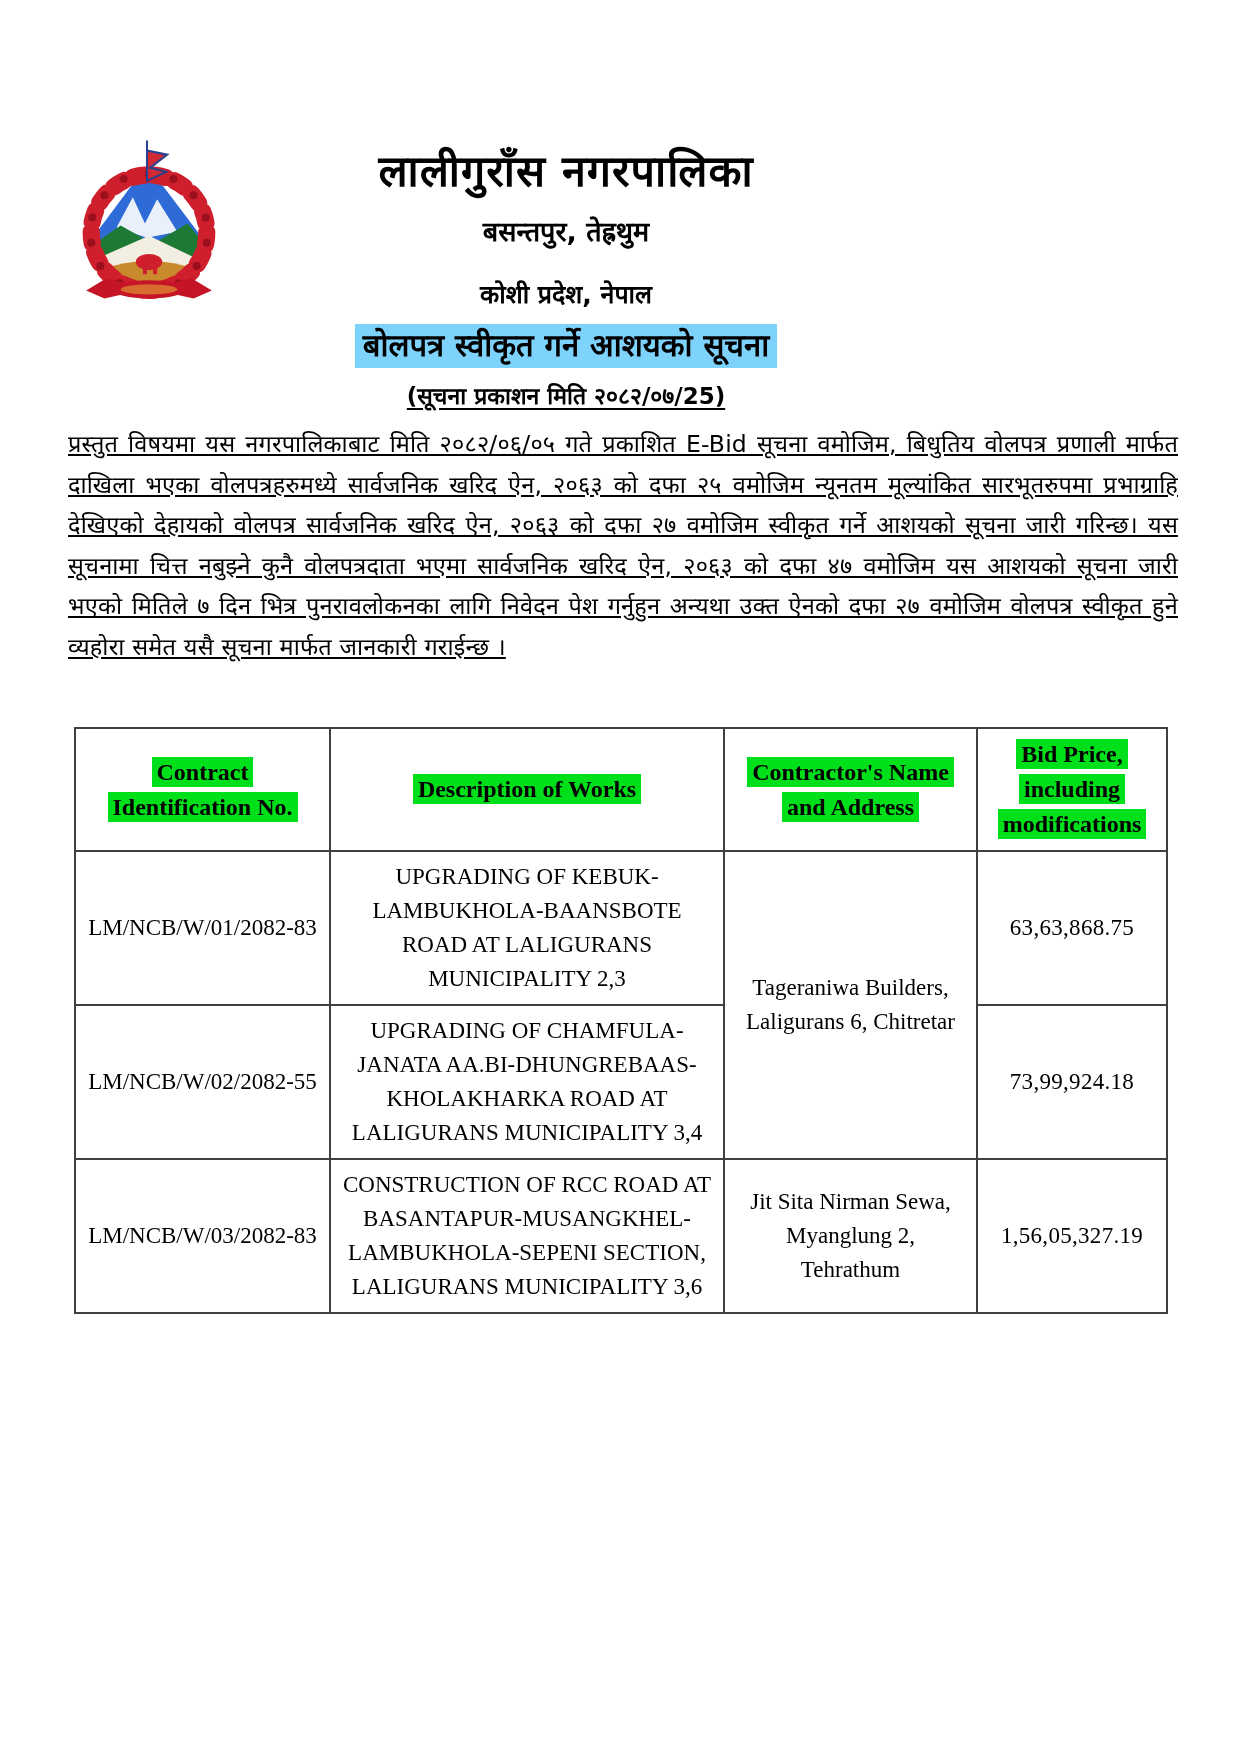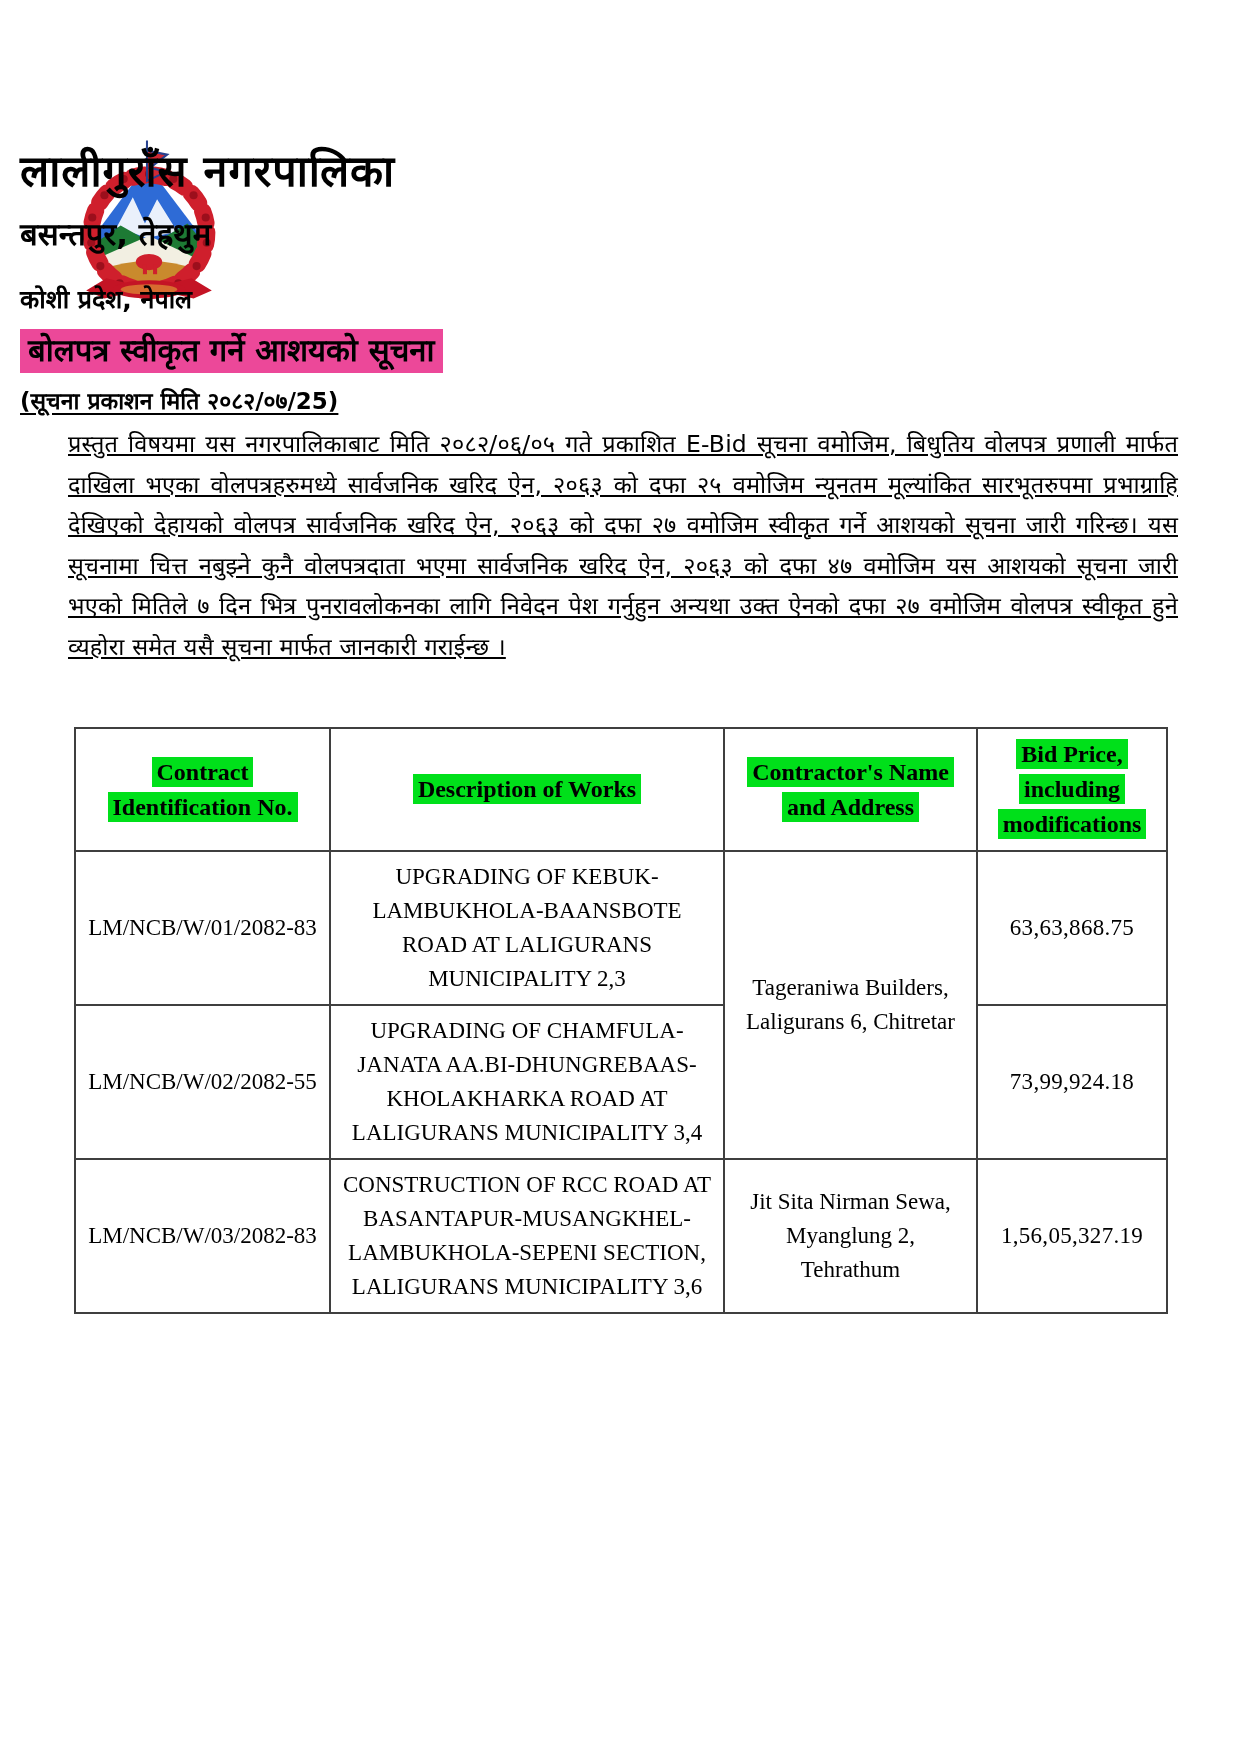--- a/index.html
+++ b/index.html
@@ -14,28 +14,28 @@
     overflow:hidden;
   }
   
   .header { position:relative; height:424px; }
   .logo {
     position:absolute; left:72px; top:136px;
     width:154px; height:168px;
   }
   .header-text {
     position:absolute; left:0; top:140px;
-    width:1112px; text-align:left;padding-left:20px;
+    width:1112px; text-align:center;padding-left:20px;
   }
   .muni-name   { font-size:43px; font-weight:bold; letter-spacing:1px; }
   .office-line { font-size:28px; font-weight:bold; margin-top:16px; }
-  .place-line  { font-size:31px; font-weight:bold; margin-top:13px; }
+  .place-line  { font-size:27px; font-weight:bold; margin-top:13px; }
   .province-line { font-size:25px; font-weight:bold; margin-top:27px; }
   .notice-title { margin-top:13px; font-size:31px; font-weight:bold; }
-  .notice-title .hl-yellow { background:#ec4899; padding:3px 8px 5px 8px; }
+  .notice-title .hl-yellow { background:#7dd3fc; padding:3px 8px 5px 8px; }
   .pub-date { margin-top:14px; font-size:23px; font-weight:bold; }
   .pub-date span { text-decoration:underline; text-underline-offset:4px; }
 
   
   .body-para {
     margin:0 63px 0 68px;
     font-size:23.5px;
     line-height:40.5px;
     text-align:justify;
     letter-spacing:.2px;

